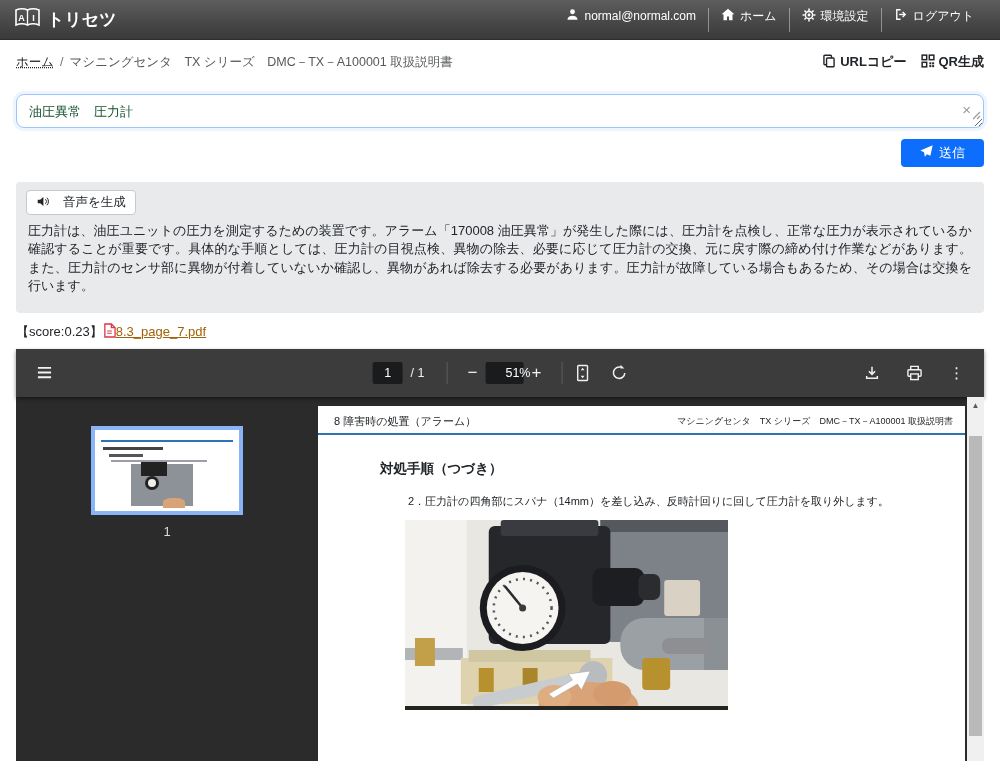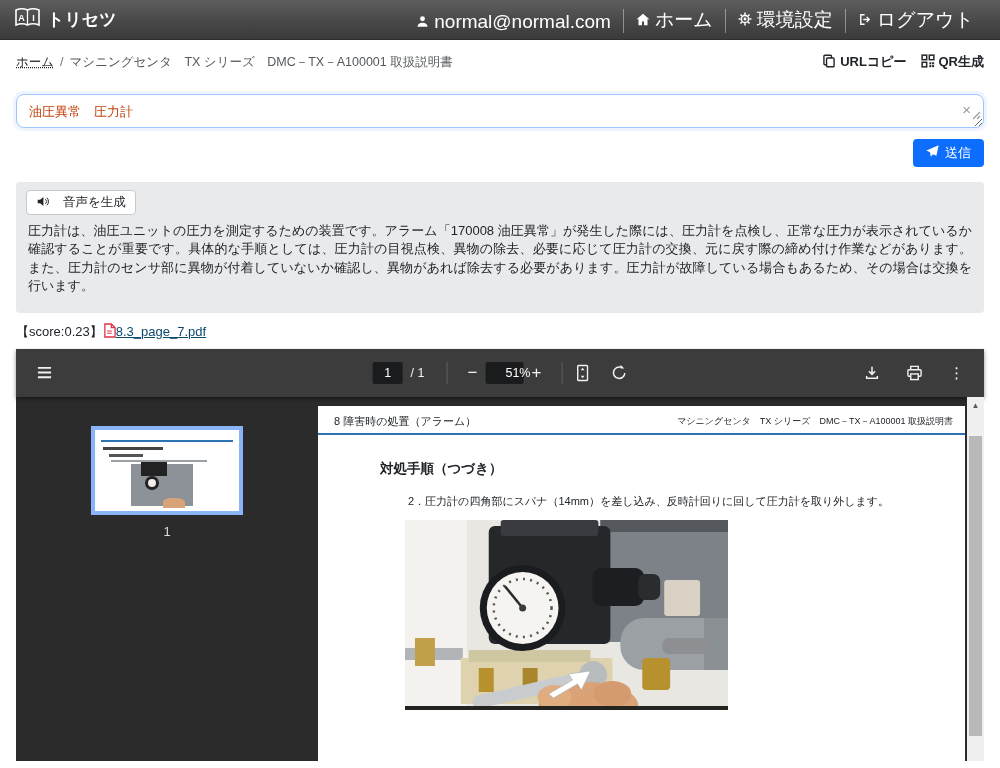--- a/index.html
+++ b/index.html
@@ -4,55 +4,55 @@
 <style>
   * { margin:0; padding:0; box-sizing:border-box; }
   html,body { width:1000px; height:768px; background:#fff; overflow:hidden;
     font-family:"Liberation Sans","DejaVu Sans",sans-serif; color:#212529; }
 
   
   .navbar { height:40px; background:linear-gradient(180deg,#5e5e5e 0%,#484848 55%,#3a3a3a 100%);
     display:flex; align-items:center; justify-content:space-between; padding:0 14px;
     border-bottom:1px solid #2e2e2e; }
   .brand { display:flex; align-items:center; gap:6px; color:#fff; font-size:17px; font-weight:bold; cursor:pointer; }
-  .nav-right { display:flex; align-items:flex-end; color:#fff; font-size:19px; }
+  .nav-right { display:flex; align-items:flex-start; color:#fff; font-size:12px; }
   .nav-item { display:flex; align-items:center; gap:5px; padding:0 12px; cursor:pointer; white-space:nowrap; }
   .nav-sep { width:1px; height:24px; background:rgba(255,255,255,.4); }
 
   
   .breadcrumb-row { display:flex; justify-content:space-between; align-items:center; margin:13px 16px 0; font-size:12.5px; }
   .breadcrumb { display:flex; align-items:center; gap:6px; }
   .bc-home { color:#212529; text-decoration:underline dotted; cursor:pointer; }
   .bc-sep { color:#6c757d; }
   .bc-current { color:#55595c; }
   .page-actions { display:flex; align-items:center; gap:14px; font-size:13px; font-weight:600; }
   .action-link { display:flex; align-items:center; gap:4px; cursor:pointer; color:#212529; }
 
   
   .search-wrap { position:relative; margin:23px 16px 0; }
   .search-wrap textarea { width:100%; height:34px; border:1px solid #9ec5fe; border-radius:8px;
-    padding:8px 34px 7px 12px; font-size:13px; font-family:inherit; color:#c2410c;
+    padding:8px 34px 7px 12px; font-size:13px; font-family:inherit; color:#14532d;
     box-shadow:0 0 0 3px rgba(13,110,253,.07); outline:none; resize:both; overflow:hidden; display:block; }
   .clear-btn { position:absolute; right:13px; top:8px; color:#9a9a9a; font-size:15px; line-height:1; cursor:pointer; }
   .resize-grip { position:absolute; right:3px; bottom:4px; pointer-events:none; }
 
   .submit-row { display:flex; justify-content:flex-end; margin:11px 16px 0; }
-  .btn-primary { background:#0d6efd; color:#fff; border:none; border-radius:4px; padding:5px 13px;
+  .btn-primary { background:#0d6efd; color:#fff; border:none; border-radius:4px; padding:5px 19px;
     font-size:13px; font-family:inherit; display:inline-flex; align-items:center; gap:6px; cursor:pointer; }
 
   
   .answer-panel { margin:15px 16px 0; background:#e9eaec; border-radius:4px; padding:8px 10px 9px; }
   .btn-light { background:#fff; border:1px solid #c6cacd; border-radius:4px; padding:3px 9px;
     font-size:12.5px; font-family:inherit; color:#212529; display:inline-flex; align-items:center; gap:13px; cursor:pointer; }
   .answer-text { font-size:13px; line-height:1.42; text-align:justify; margin:7px 2px 8px; color:#212529; }
   .feedback-row { display:flex; gap:8px; }
 
   
   .score-row { margin:10px 16px 0; font-size:13px; display:flex; align-items:center; gap:0; }
-  .pdf-link { color:#0c4a6e; text-decoration:underline; cursor:pointer; }
+  .pdf-link { color:#a16207; text-decoration:underline; cursor:pointer; }
 
   
   .pdf-viewer { margin:8px 16px 0; height:412px; background:#2b2b2b; display:flex; flex-direction:column; }
   .pdf-toolbar { height:48px; min-height:48px; background:#3c3c3c; display:flex; align-items:center;
     justify-content:space-between; padding:0 20px; position:relative; box-shadow:0 2px 4px rgba(0,0,0,.45); z-index:2; }
   .tb-btn { background:none; border:none; color:#f1f1f1; cursor:pointer; display:inline-flex; align-items:center; padding:0; }
   .toolbar-center { position:absolute; left:50%; transform:translateX(-50%); display:flex; align-items:center; color:#f1f1f1; }
   .box-dark { background:#191b1c; color:#fff; font-size:12.5px; text-align:center; border:none;
     border-radius:2px; padding:4px 0; font-family:inherit; }
   .page-input { width:30px; }

